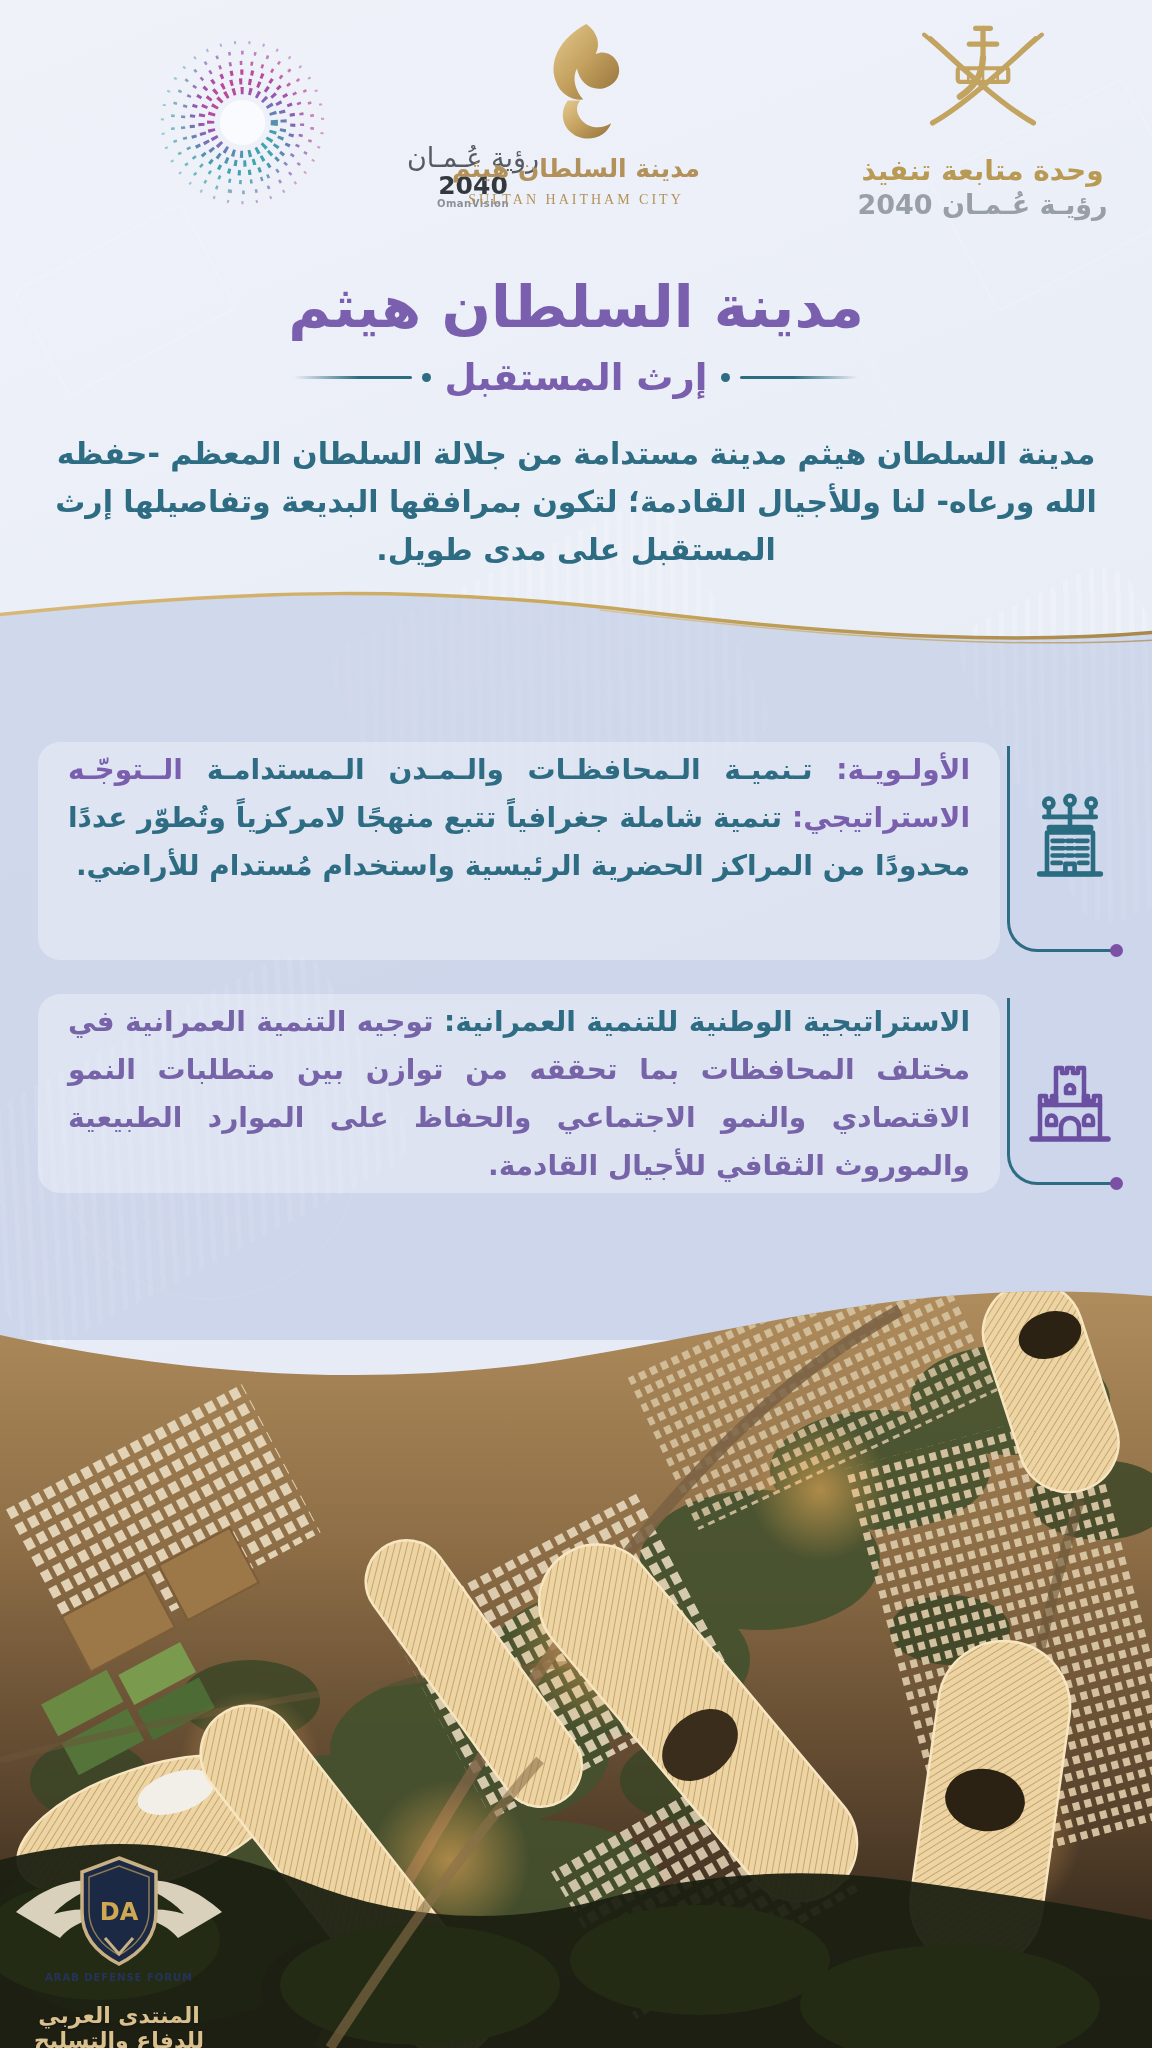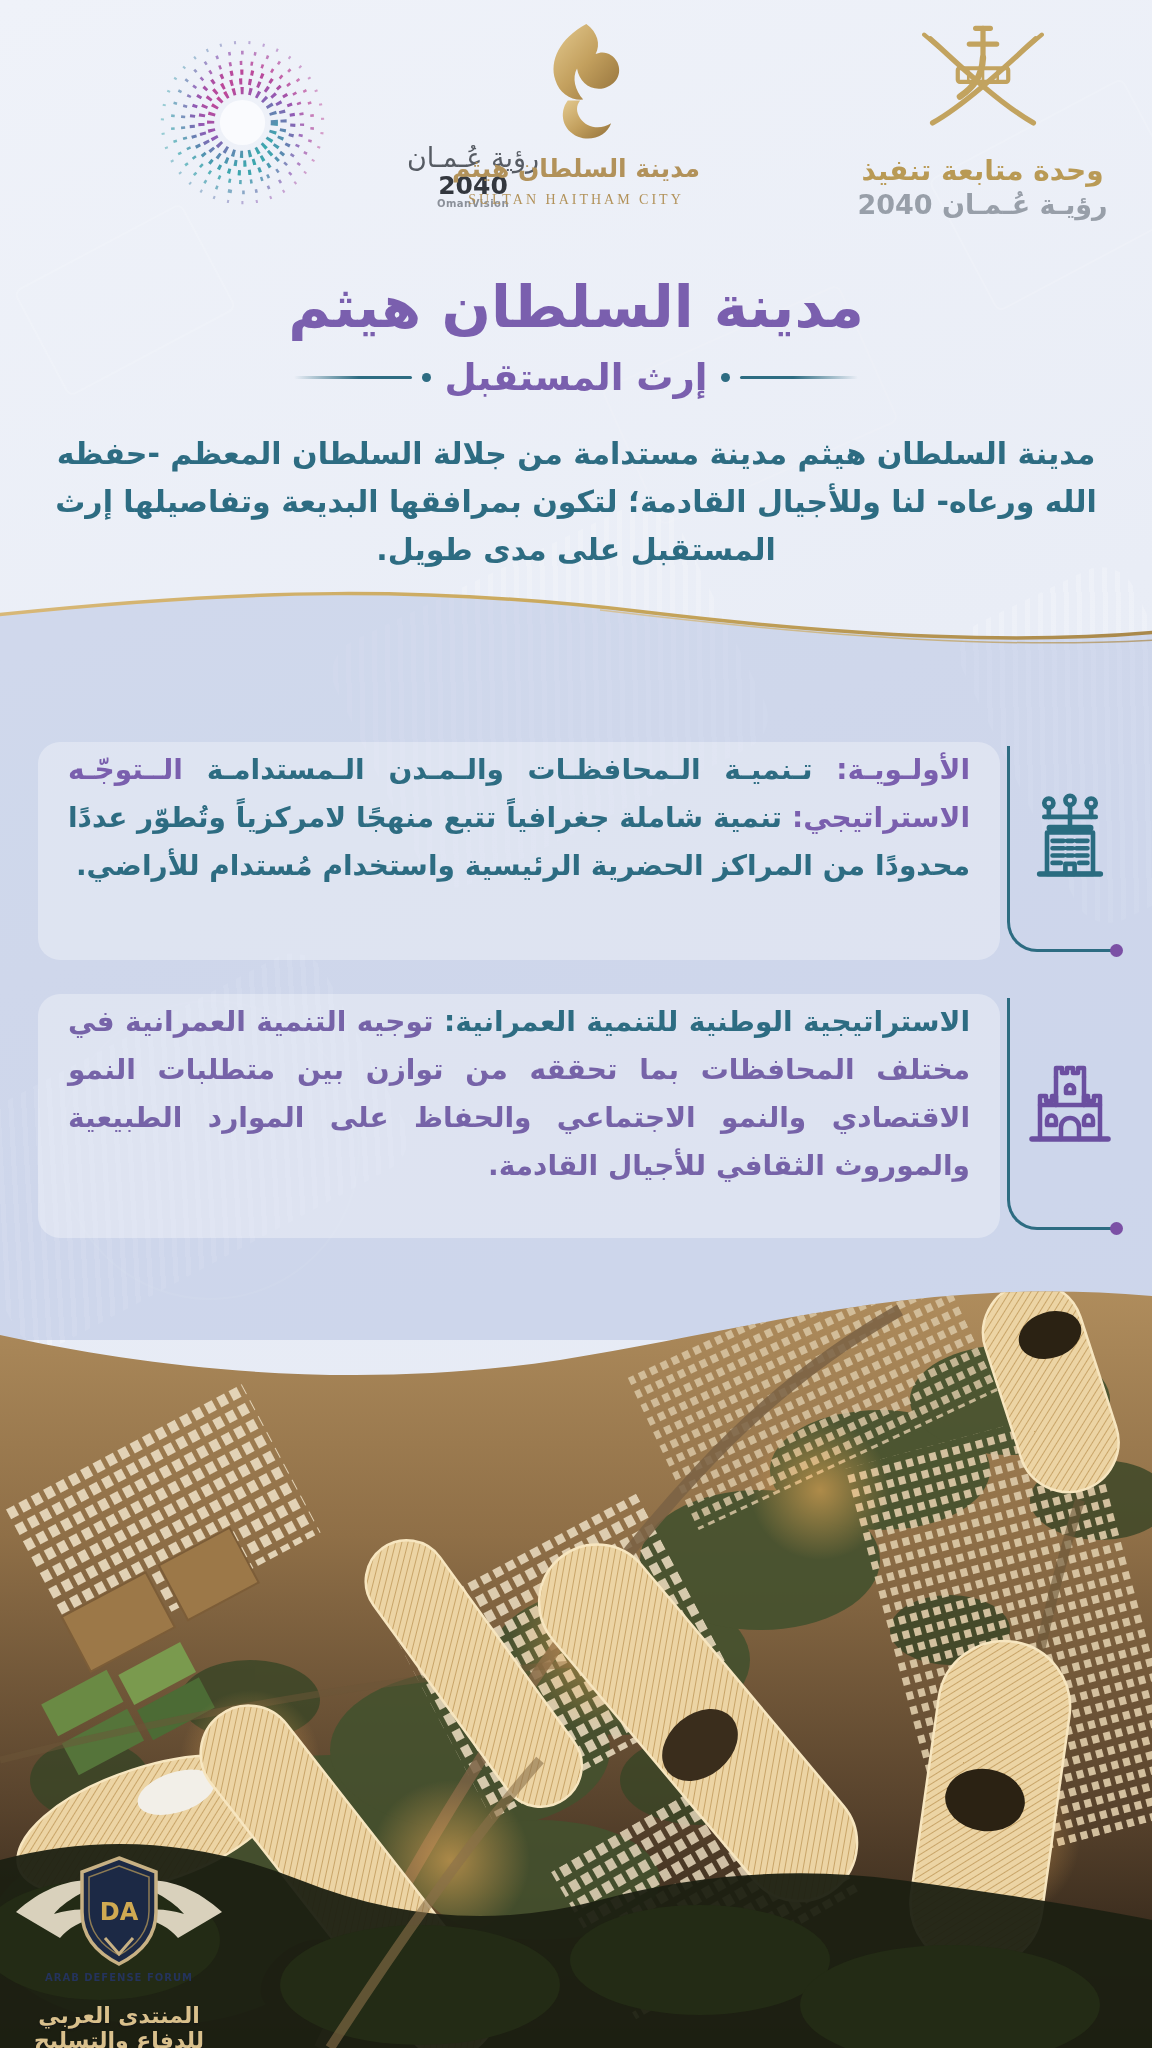--- a/index.html
+++ b/index.html
@@ -35,21 +35,21 @@
   #hero-sub{position:absolute;top:344px;left:0;width:100%;display:flex;align-items:center;justify-content:center;gap:10px;z-index:2;margin-top:12px;}
   #hero-sub .line{width:118px;height:3px;background:linear-gradient(90deg,rgba(45,108,130,0) 0%,#2d6c82 55%,#2d6c82 100%);border-radius:2px;}
   #hero-sub .line.rev{transform:scaleX(-1);}
   #hero-sub .dot{width:9px;height:9px;border-radius:50%;background:#2d6c82;}
   #hero-sub .sub-text{font-size:37px;font-weight:bold;color:#7a5fae;padding:0 4px;}
   #hero-intro{position:absolute;top:400px;left:46px;width:1060px;text-align:center;
     font-size:30px;line-height:1.6;font-weight:bold;color:#2d6c82;direction:rtl;z-index:2;}
   
   .section{position:absolute;left:0;width:1152px;z-index:2;}
   #section-1{top:742px;height:218px;}
-  #section-2{top:994px;height:244px;}
+  #section-2{top:994px;height:199px;}
   .panel{position:absolute;left:38px;top:0;width:962px;height:100%;
     background:rgba(255,255,255,.32);border-radius:22px;}
   .sec-text{margin:0;padding:4px 30px;font-size:28px;line-height:1.72;font-weight:bold;
     direction:rtl;text-align:justify;text-align-last:right;color:#2d6c82;}
   .lead-purple{color:#7a5fae;}
   .body-teal{color:#2d6c82;}
   .lead-teal{color:#2d6c82;}
   .body-purple{color:#7663a8;}
   .bracket{position:absolute;left:1007px;top:4px;width:112px;height:calc(100% - 12px);
     border-left:3px solid #2d6c82;border-bottom:3px solid #2d6c82;border-bottom-left-radius:30px;}

